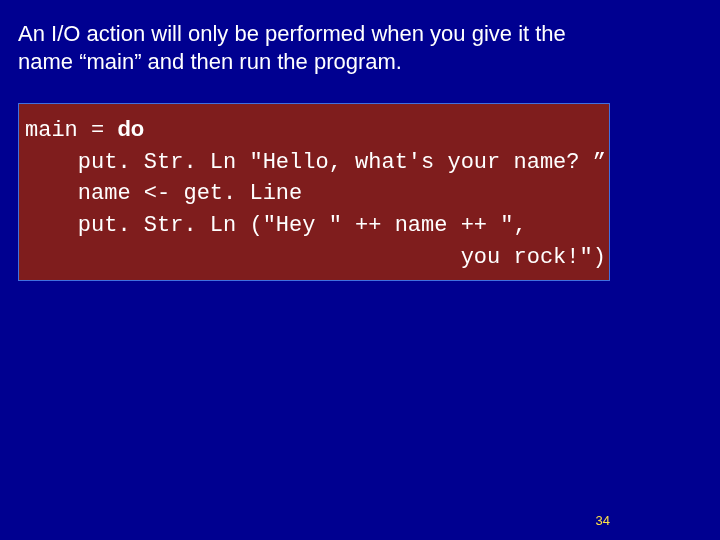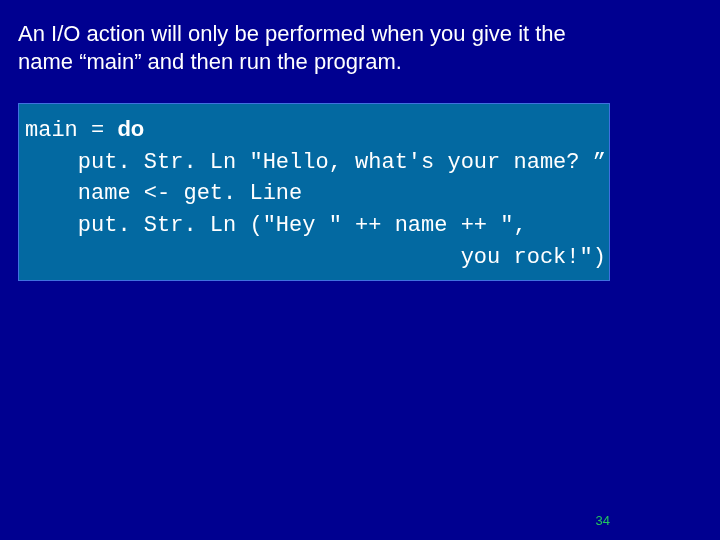--- a/index.html
+++ b/index.html
@@ -15,37 +15,37 @@
     height: 540px;
     padding: 20px 18px 0 18px;
     position: relative;
   }
   .para {
     font-size: 22px;
     line-height: 1.25;
     margin-bottom: 28px;
   }
   .codebox {
-    background: #0369a1;
+    background: #7f1d1d;
     border: 1px solid #4070e0;
     padding: 10px 6px 8px 6px;
     margin: 0 0 32px 0;
     font-size: 22px;
     line-height: 1.35;
     font-family: Verdana, Geneva, sans-serif;
     white-space: pre;
   }
   .codebox .mono { font-family: Consolas, "Courier New", monospace; }
   .codebox b { font-weight: bold; }
   .pagenum {
     position: absolute;
     right: 18px;
     bottom: 12px;
     font-size: 13px;
-    color: #22c55e;
+    color: #fde047;
     font-family: Arial, sans-serif;
   }
 </style>
 </head>
 <body>
 
 <div class="slide">
 
   <p class="para">An I/O action will only be performed when you give it the name “main” and then run the program.</p>
 

